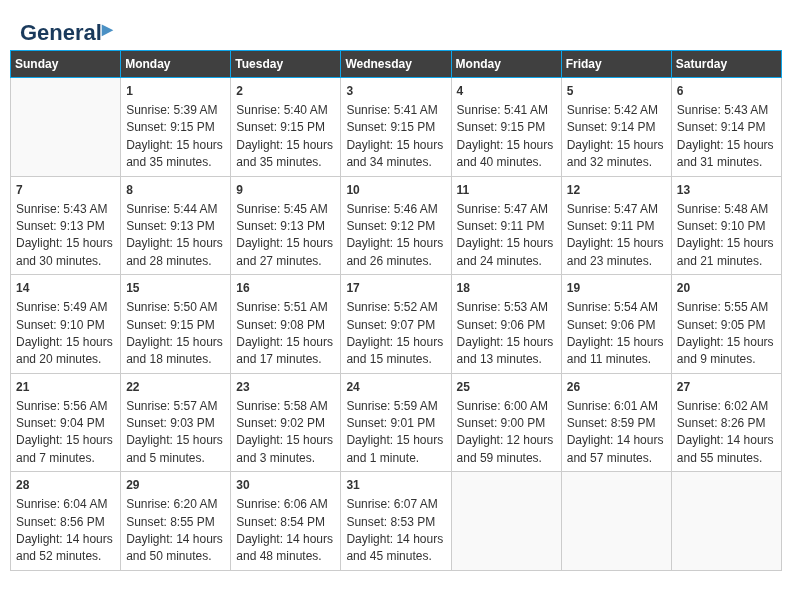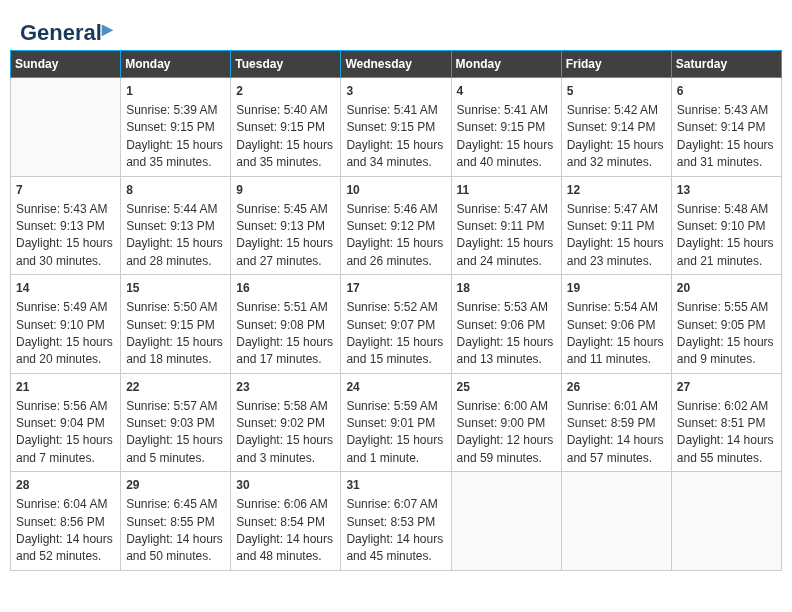--- a/index.html
+++ b/index.html
@@ -317,38 +317,38 @@
           <div class="day-info">
             <div>Sunrise: 6:01 AM</div>
             <div>Sunset: 8:59 PM</div>
             <div>Daylight: 14 hours and 57 minutes.</div>
           </div>
         </td>
         <td>
           <span class="day-number">27</span>
           <div class="day-info">
             <div>Sunrise: 6:02 AM</div>
-            <div>Sunset: 8:51 PM</div>
+            <div>Sunset: 8:26 PM</div>
             <div>Daylight: 14 hours and 55 minutes.</div>
           </div>
         </td>
       </tr>
       <tr>
         <td>
           <span class="day-number">28</span>
           <div class="day-info">
             <div>Sunrise: 6:04 AM</div>
             <div>Sunset: 8:56 PM</div>
             <div>Daylight: 14 hours and 52 minutes.</div>
           </div>
         </td>
         <td>
           <span class="day-number">29</span>
           <div class="day-info">
-            <div>Sunrise: 6:45 AM</div>
+            <div>Sunrise: 6:20 AM</div>
             <div>Sunset: 8:55 PM</div>
             <div>Daylight: 14 hours and 50 minutes.</div>
           </div>
         </td>
         <td>
           <span class="day-number">30</span>
           <div class="day-info">
             <div>Sunrise: 6:06 AM</div>
             <div>Sunset: 8:54 PM</div>
             <div>Daylight: 14 hours and 48 minutes.</div>

